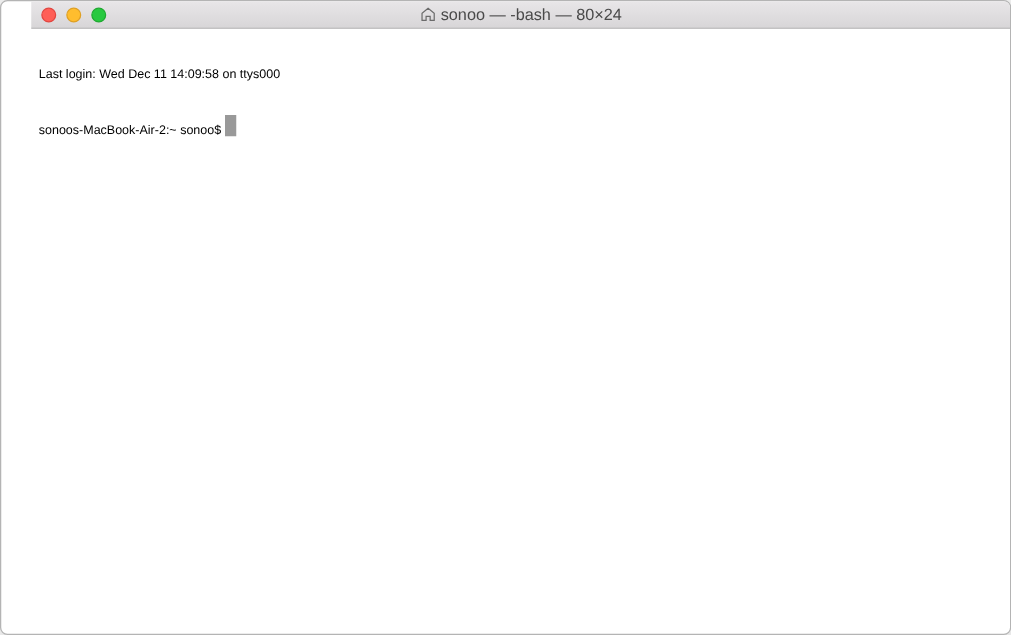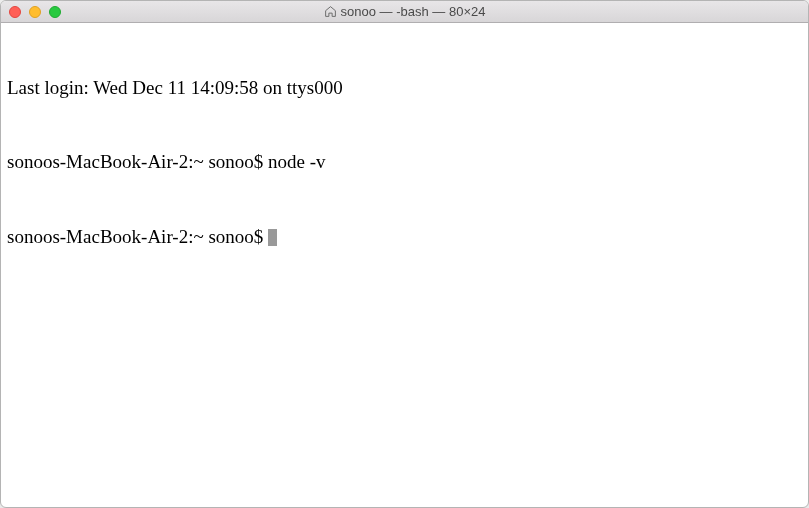--- a/index.html
+++ b/index.html
@@ -15,20 +15,21 @@
       align-items: flex-start;
     }
     .window {
       width: 809px;
       height: 508px;
       background: #ffffff;
       border: 1px solid #b4b4b4;
       border-radius: 6px;
       overflow: hidden;
       box-shadow: 0 2px 10px rgba(0,0,0,0.08);
+      padding-left: 24px;
     }
     .titlebar {
       height: 22px;
       background: linear-gradient(#e8e6e8, #d8d6d8);
       border-bottom: 1px solid #b0aeb0;
       display: flex;
       align-items: center;
       position: relative;
     }
     .traffic-lights {
@@ -56,22 +57,22 @@
       justify-content: center;
       align-items: center;
       gap: 4px;
       pointer-events: none;
     }
     .home-icon {
       display: inline-flex;
     }
     .terminal-body {
       padding: 4px 6px;
-      font-family: Liberation Serif, serif;
-      font-size: 19px;
+      font-family: Liberation Sans, sans-serif;
+      font-size: 10px;
       line-height: 1.3;
       color: #000000;
       white-space: pre;
       height: calc(508px - 22px);
       overflow: hidden;
       cursor: text;
     }
     .line {
       white-space: pre-wrap;
     }
@@ -98,16 +99,15 @@
       <span class="home-icon">
         <svg width="13" height="13" viewBox="0 0 16 16">
           <path d="M8 2 L2 7 L2 14 L6 14 L6 10 L10 10 L10 14 L14 14 L14 7 Z" fill="none" stroke="#6b6b6b" stroke-width="1.2"></path>
         </svg>
       </span>
       <span>sonoo — -bash — 80×24</span>
     </div>
   </div>
   <div class="terminal-body">
     <div class="line"><span>Last login: Wed Dec 11 14:09:58 on ttys000</span></div>
-    <div class="line"><span>sonoos-MacBook-Air-2:~ sonoo$ </span><span>node -v</span></div>
     <div class="line"><span>sonoos-MacBook-Air-2:~ sonoo$ </span><span class="cursor-block"></span></div>
   </div>
 </div>
 
 </body></html>

